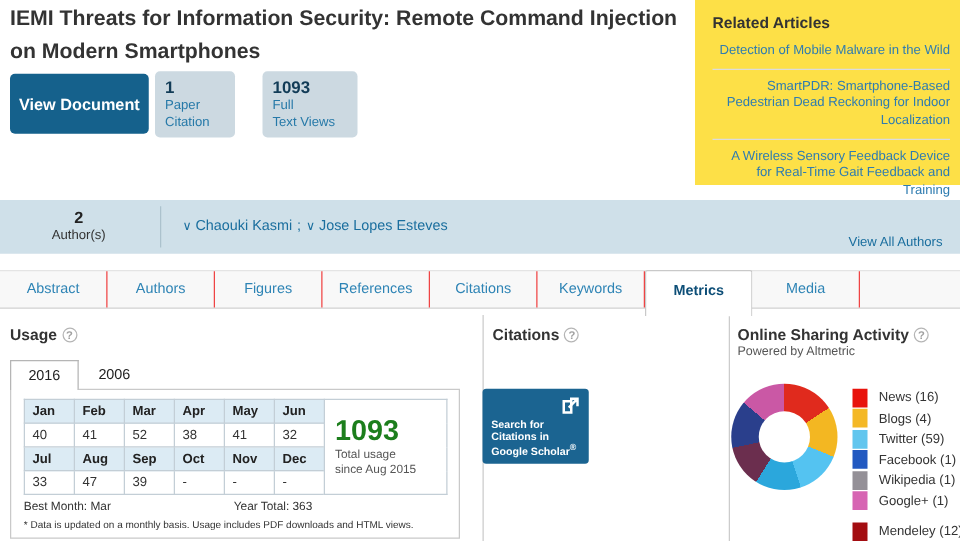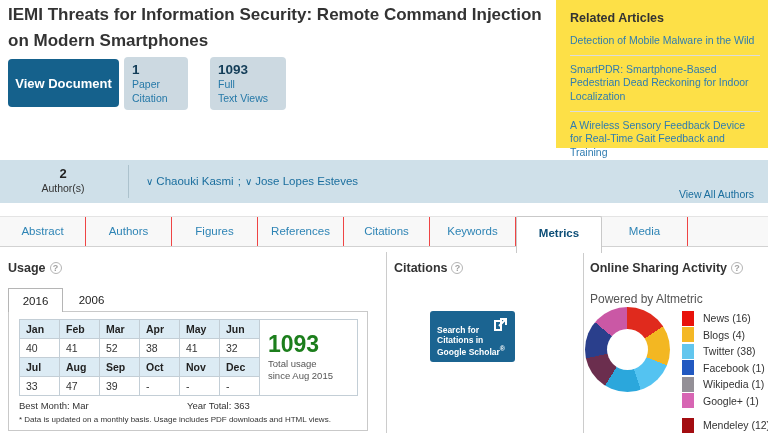--- a/index.html
+++ b/index.html
@@ -1,21 +1,21 @@
 <!DOCTYPE html>
 <html><head>
 <meta charset="utf-8">
 <style>
   * { margin:0; padding:0; box-sizing:border-box; }
   html,body { background:#fff; }
   .screen {
     position:relative; width:768px; height:433px; overflow:hidden;
     background:#fff; font-family:"Liberation Sans", sans-serif; color:#333;
   }
-  a { text-decoration:none; cursor:pointer; }
+  a { text-decoration:none; cursor:pointer;text-align:right; }
 
   
   .title { position:absolute; left:8px; top:2px; width:548px;
     font-size:17px; font-weight:bold; color:#333; line-height:1.5; }
   .view-doc { position:absolute; left:8px; top:59px; width:111px; height:48px;
     background:#15618c; color:#fff; font-size:13px; font-weight:bold;
     border:none; border-radius:4px; cursor:pointer; }
   .stat { position:absolute; top:57px; height:53px; background:#ccd9e1;
     border-radius:4px; padding:5px 8px; cursor:pointer; }
   .stat-1 { left:124px; width:64px; }
@@ -81,28 +81,28 @@
   .usage-table td { color:#333; }
   .col-m { width:40px; }
   .total-cell { width:98px; vertical-align:middle; padding-left:8px !important; }
   .total-num { font-size:23px; font-weight:bold; color:#1c7e1c; line-height:1; }
   .total-cap { font-size:9.5px; color:#555; line-height:1.25; margin-top:2px; }
   .usage-meta { display:flex; font-size:9.5px; color:#333; margin-top:4px; }
   .usage-meta .bm { width:168px; }
   .usage-note { font-size:8px; color:#333; margin-top:4px; }
 
   
-  .scholar-btn { position:absolute; left:386px; top:311px; width:85px; height:51px;
-    background:#1b6491; border-radius:3px; cursor:pointer;margin-left:44px; }
+  .scholar-btn { position:absolute; left:386px; top:311px; width:85px; height:60px;
+    background:#1b6491; border-radius:3px; cursor:pointer; }
   .scholar-txt { position:absolute; left:7px; bottom:5px; color:#fff;
     font-size:8.5px; font-weight:bold; line-height:1.2; }
   .ext-icon { position:absolute; right:6px; top:5px; width:16px; height:16px; }
 
   
-  .powered { position:absolute; left:590px; top:276px; font-size:12px; color:#555;margin-top:16px; }
+  .powered { position:absolute; left:590px; top:276px; font-size:10px; color:#555; }
   .donut { position:absolute; left:585px; top:307px; width:85px; height:85px;
     border-radius:50%; cursor:pointer;
     background:conic-gradient(#e02a1d 0deg 57deg, #f3b722 57deg 112deg,
       #54c3f1 112deg 162deg, #2ba7dc 162deg 212deg, #6b2e4e 212deg 258deg,
       #2a3f8c 258deg 310deg, #ca58a5 310deg 360deg); }
   .donut::after { content:""; position:absolute; left:22px; top:22px;
     width:41px; height:41px; background:#fff; border-radius:50%; }
   .legend { position:absolute; left:682px; top:310px; }
   .lg-row { display:flex; align-items:center; height:16.5px; }
   .lg-gap { margin-top:8px; }
@@ -247,21 +247,21 @@
     <div class="lg-row">
       <div class="sw" style="background: rgb(232, 18, 11);"></div>
       <div class="lg-label">News (16)</div>
     </div>
     <div class="lg-row">
       <div class="sw" style="background: rgb(244, 184, 38);"></div>
       <div class="lg-label">Blogs (4)</div>
     </div>
     <div class="lg-row">
       <div class="sw" style="background: rgb(98, 198, 238);"></div>
-      <div class="lg-label">Twitter (38)</div>
+      <div class="lg-label">Twitter (59)</div>
     </div>
     <div class="lg-row">
       <div class="sw" style="background: rgb(34, 89, 193);"></div>
       <div class="lg-label">Facebook (1)</div>
     </div>
     <div class="lg-row">
       <div class="sw" style="background: rgb(148, 144, 151);"></div>
       <div class="lg-label">Wikipedia (1)</div>
     </div>
     <div class="lg-row">

